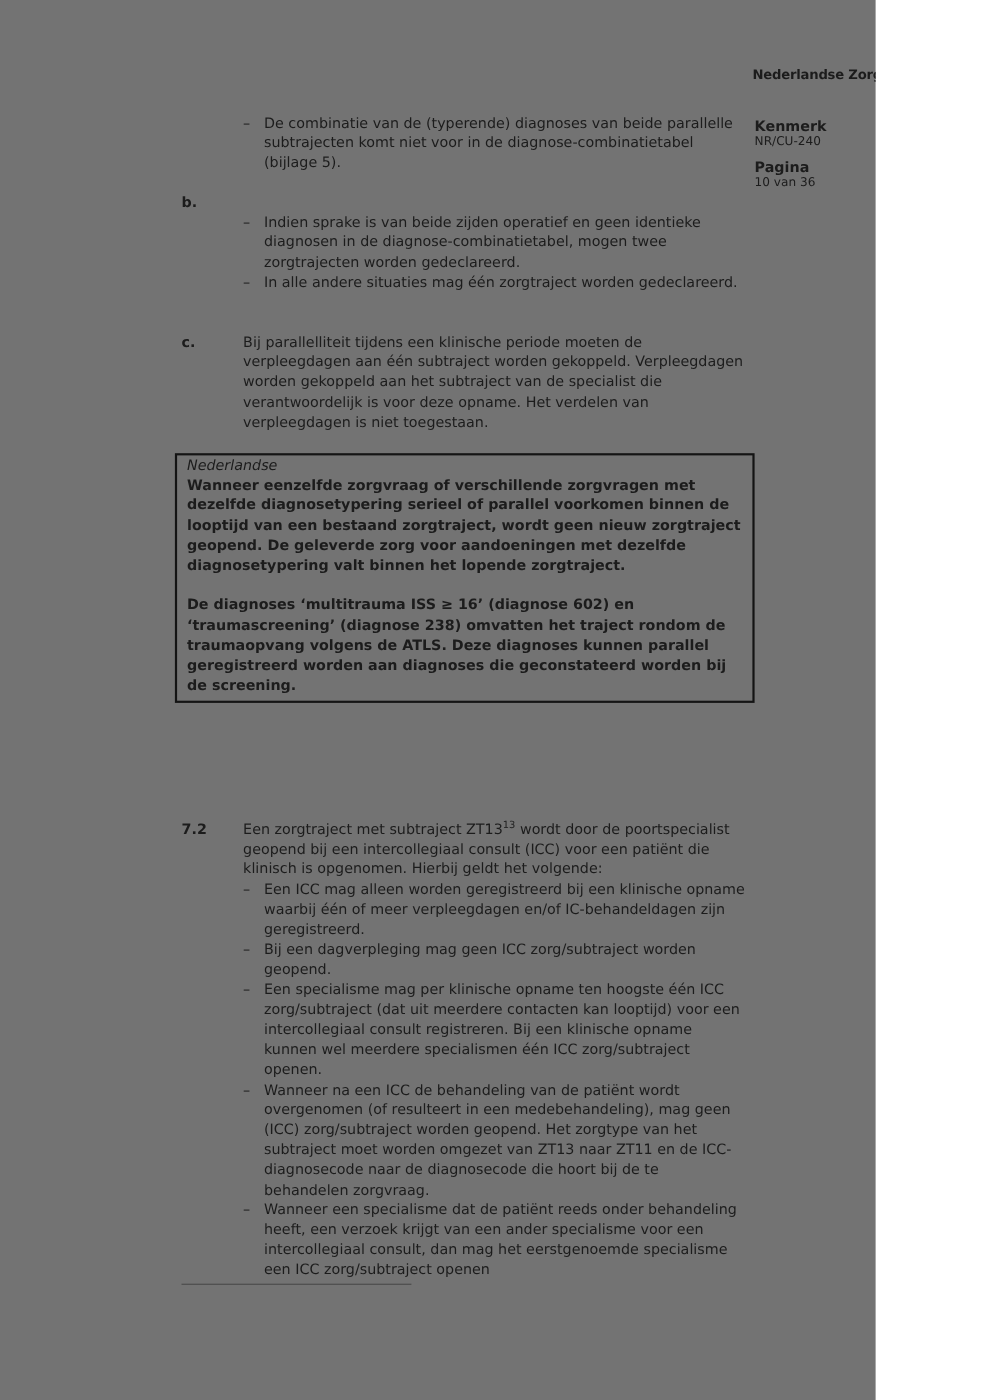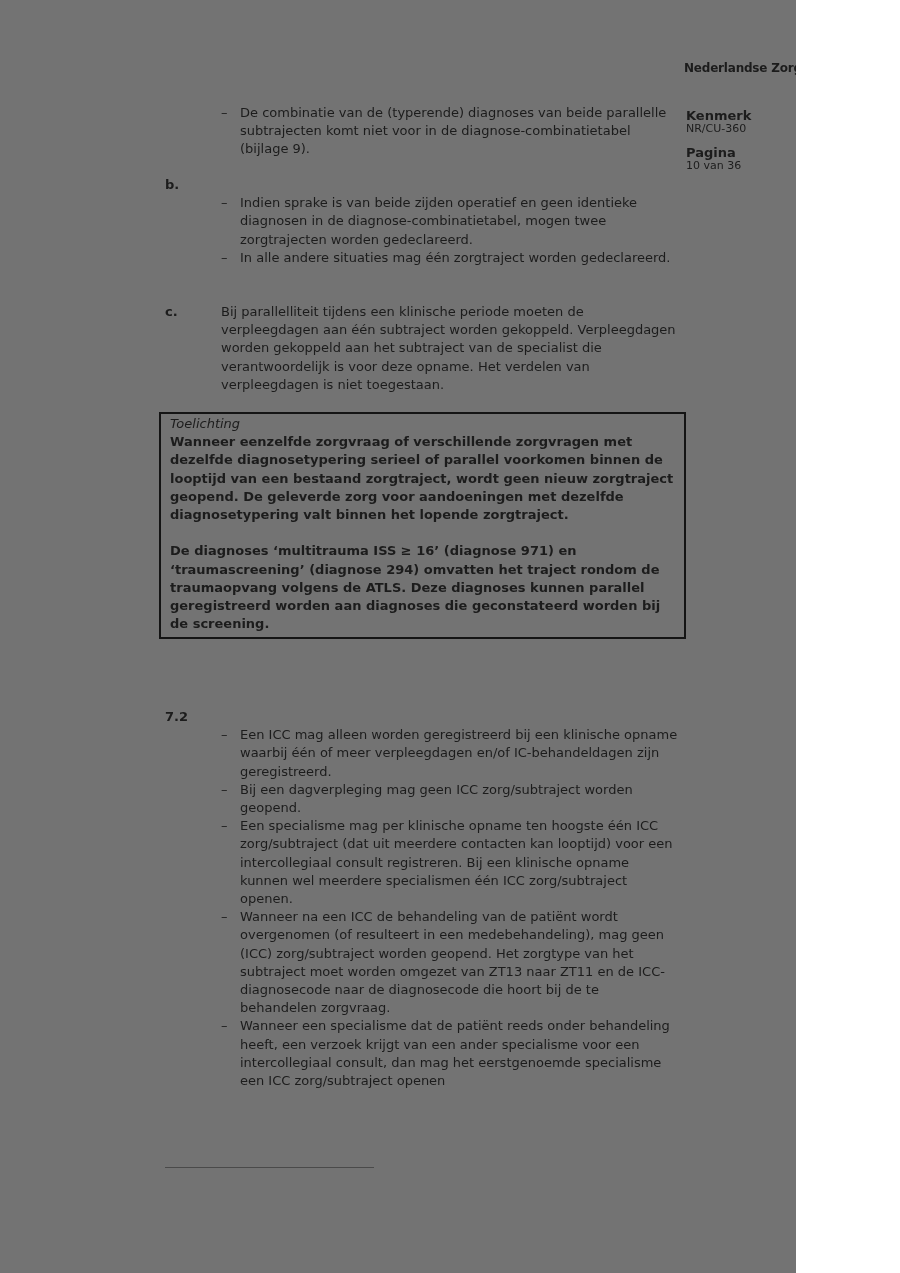--- a/index.html
+++ b/index.html
@@ -57,32 +57,32 @@
 </style>
 </head>
 <body>
 
 <div class="page">
 
   <div class="brand">Nederlandse Zorgautoriteit</div>
   <div class="meta">
     <div class="meta-group">
       <div class="meta-label">Kenmerk</div>
-      <div class="meta-value">NR/CU-360</div>
+      <div class="meta-value">NR/CU-240</div>
     </div>
     <div class="meta-group">
       <div class="meta-label">Pagina</div>
       <div class="meta-value">10 van 36</div>
     </div>
   </div>
 
   <div class="block blist" style="top:104px">
     <div class="bi">
       <span class="bi-dash">–</span>
-      <div class="bi-text">De combinatie van de (typerende) diagnoses van beide parallelle subtrajecten komt niet voor in de diagnose-combinatietabel (bijlage 9).</div>
+      <div class="bi-text">De combinatie van de (typerende) diagnoses van beide parallelle subtrajecten komt niet voor in de diagnose-combinatietabel (bijlage 5).</div>
     </div>
   </div>
 
   <div class="block" style="top:176px">
     <div class="row">
       <div class="row-label">b.</div>
     </div>
     <div class="blist">
       <div class="bi">
         <span class="bi-dash">–</span>
@@ -96,28 +96,29 @@
   </div>
 
   <div class="block" style="top:303px">
     <div class="row">
       <div class="row-label">c.</div>
       <div class="row-text">Bij parallelliteit tijdens een klinische periode moeten de verpleegdagen aan één subtraject worden gekoppeld. Verpleegdagen worden gekoppeld aan het subtraject van de specialist die verantwoordelijk is voor deze opname. Het verdelen van verpleegdagen is niet toegestaan.</div>
     </div>
   </div>
 
   <div class="note-box">
-    <div class="note-title">Toelichting</div>
+    <div class="note-title">Nederlandse</div>
     <p class="note-p">Wanneer eenzelfde zorgvraag of verschillende zorgvragen met dezelfde diagnosetypering serieel of parallel voorkomen binnen de looptijd van een bestaand zorgtraject, wordt geen nieuw zorgtraject geopend. De geleverde zorg voor aandoeningen met dezelfde diagnosetypering valt binnen het lopende zorgtraject.</p>
-    <p class="note-p">De diagnoses ‘multitrauma ISS ≥ 16’ (diagnose 971) en ‘traumascreening’ (diagnose 294) omvatten het traject rondom de traumaopvang volgens de ATLS. Deze diagnoses kunnen parallel geregistreerd worden aan diagnoses die geconstateerd worden bij de screening.</p>
+    <p class="note-p">De diagnoses ‘multitrauma ISS ≥ 16’ (diagnose 602) en ‘traumascreening’ (diagnose 238) omvatten het traject rondom de traumaopvang volgens de ATLS. Deze diagnoses kunnen parallel geregistreerd worden aan diagnoses die geconstateerd worden bij de screening.</p>
   </div>
 
-  <div class="block" style="top:708px">
+  <div class="block" style="top:746px">
     <div class="row">
       <div class="row-label">7.2</div>
+      <div class="row-text"><span>Een zorgtraject met subtraject ZT13</span><sup>13</sup><span> wordt door de poortspecialist geopend bij een intercollegiaal consult (ICC) voor een patiënt die klinisch is opgenomen. Hierbij geldt het volgende:</span></div>
     </div>
     <div class="blist">
       <div class="bi">
         <span class="bi-dash">–</span>
         <div class="bi-text">Een ICC mag alleen worden geregistreerd bij een klinische opname waarbij één of meer verpleegdagen en/of IC-behandeldagen zijn geregistreerd.</div>
       </div>
       <div class="bi">
         <span class="bi-dash">–</span>
         <div class="bi-text">Bij een dagverpleging mag geen ICC zorg/subtraject worden geopend.</div>
       </div>

